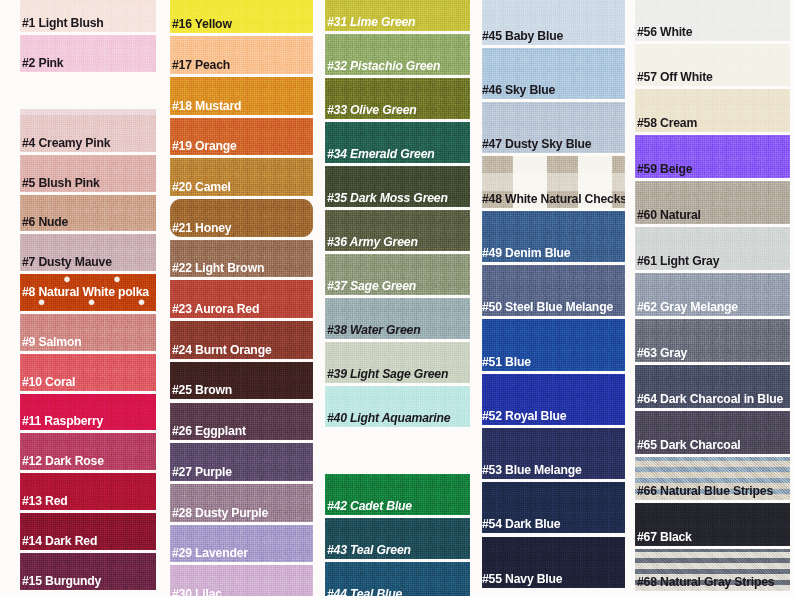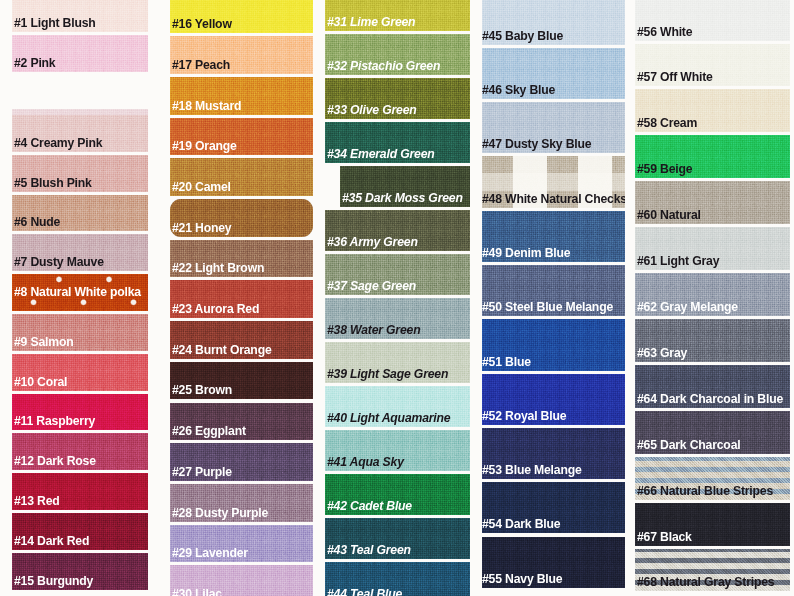--- a/index.html
+++ b/index.html
@@ -46,21 +46,21 @@
 </head>
 <body>
 
 <svg width="0" height="0" style="position:absolute" aria-hidden="true">
  <filter id="linen" x="0" y="0" width="100%" height="100%" color-interpolation-filters="sRGB">
   <feTurbulence type="fractalNoise" baseFrequency="1.1 0.9" numOctaves="3" seed="5" result="t"></feTurbulence>
   <feColorMatrix in="t" type="matrix" values="0.33 0.33 0.33 0 0  0.33 0.33 0.33 0 0  0.33 0.33 0.33 0 0  0 0 0 0 1"></feColorMatrix>
  </filter>
 </svg>
 <div class="sheet">
-<div class="col" style="left:12px;width:136px;">
+<div class="col" style="left:20px;width:136px;">
   <div class="swatch dark" style="top:-4.30px;height:36.79px;background:#f7e5df;">
     <div class="weave"></div>
     <div class="weave2"></div>
     <div class="slub"></div>
     <svg class="noise" xmlns="http://www.w3.org/2000/svg" preserveAspectRatio="none">
           <rect width="100%" height="100%" filter="url(#linen)"></rect>
         </svg>
     <div class="lbl" style="left:1.5px;bottom:3.00px;font-size:13px;">#1 Light Blush</div>
   </div>
   <div class="swatch dark" style="top:35.49px;height:36.79px;background:#f3cbdd;">
@@ -358,21 +358,21 @@
   </div>
   <div class="swatch light" style="top:121.50px;height:41.00px;background:#24604f;">
     <div class="weave"></div>
     <div class="weave2"></div>
     <div class="slub"></div>
     <svg class="noise" xmlns="http://www.w3.org/2000/svg" preserveAspectRatio="none">
           <rect width="100%" height="100%" filter="url(#linen)"></rect>
         </svg>
     <div class="lbl" style="left:2px;bottom:3.00px;font-size:13px;">#34 Emerald Green</div>
   </div>
-  <div class="swatch light" style="top:165.50px;height:41.00px;background:#414c32;margin-left:15px;">
+  <div class="swatch light" style="top:165.50px;height:41.00px;background:#414c32;">
     <div class="weave"></div>
     <div class="weave2"></div>
     <div class="slub"></div>
     <svg class="noise" xmlns="http://www.w3.org/2000/svg" preserveAspectRatio="none">
           <rect width="100%" height="100%" filter="url(#linen)"></rect>
         </svg>
     <div class="lbl" style="left:2px;bottom:3.00px;font-size:13px;">#35 Dark Moss Green</div>
   </div>
   <div class="swatch light" style="top:209.50px;height:41.00px;background:#5c5f44;">
     <div class="weave"></div>
@@ -411,29 +411,20 @@
     <div class="lbl" style="left:2px;bottom:3.00px;font-size:13px;">#39 Light Sage Green</div>
   </div>
   <div class="swatch dark" style="top:385.50px;height:41.00px;background:#bfe8e5;">
     <div class="weave"></div>
     <div class="weave2"></div>
     <div class="slub"></div>
     <svg class="noise" xmlns="http://www.w3.org/2000/svg" preserveAspectRatio="none">
           <rect width="100%" height="100%" filter="url(#linen)"></rect>
         </svg>
     <div class="lbl" style="left:2px;bottom:3.00px;font-size:13px;">#40 Light Aquamarine</div>
-  </div>
-  <div class="swatch dark" style="top:429.50px;height:41.00px;background:#95c9c3;">
-    <div class="weave"></div>
-    <div class="weave2"></div>
-    <div class="slub"></div>
-    <svg class="noise" xmlns="http://www.w3.org/2000/svg" preserveAspectRatio="none">
-          <rect width="100%" height="100%" filter="url(#linen)"></rect>
-        </svg>
-    <div class="lbl" style="left:2px;bottom:3.00px;font-size:13px;">#41 Aqua Sky</div>
   </div>
   <div class="swatch light" style="top:473.50px;height:41.00px;background:#15803d;padding-left:44px;">
     <div class="weave"></div>
     <div class="weave2"></div>
     <div class="slub"></div>
     <svg class="noise" xmlns="http://www.w3.org/2000/svg" preserveAspectRatio="none">
           <rect width="100%" height="100%" filter="url(#linen)"></rect>
         </svg>
     <div class="lbl" style="left:2px;bottom:3.00px;font-size:13px;">#42 Cadet Blue</div>
   </div>
@@ -579,21 +570,21 @@
   </div>
   <div class="swatch dark" style="top:89.42px;height:42.91px;background:#eee5cf;">
     <div class="weave"></div>
     <div class="weave2"></div>
     <div class="slub"></div>
     <svg class="noise" xmlns="http://www.w3.org/2000/svg" preserveAspectRatio="none">
           <rect width="100%" height="100%" filter="url(#linen)"></rect>
         </svg>
     <div class="lbl" style="left:2px;bottom:3.00px;font-size:13px;">#58 Cream</div>
   </div>
-  <div class="swatch dark" style="top:135.33px;height:42.91px;background:#22c55e;">
+  <div class="swatch dark" style="top:135.33px;height:42.91px;background:#8b5cf6;">
     <div class="weave"></div>
     <div class="weave2"></div>
     <div class="slub"></div>
     <svg class="noise" xmlns="http://www.w3.org/2000/svg" preserveAspectRatio="none">
           <rect width="100%" height="100%" filter="url(#linen)"></rect>
         </svg>
     <div class="lbl" style="left:2px;bottom:3.00px;font-size:13px;">#59 Beige</div>
   </div>
   <div class="swatch dark" style="top:181.24px;height:42.91px;background:#b5ada0;">
     <div class="weave"></div>

